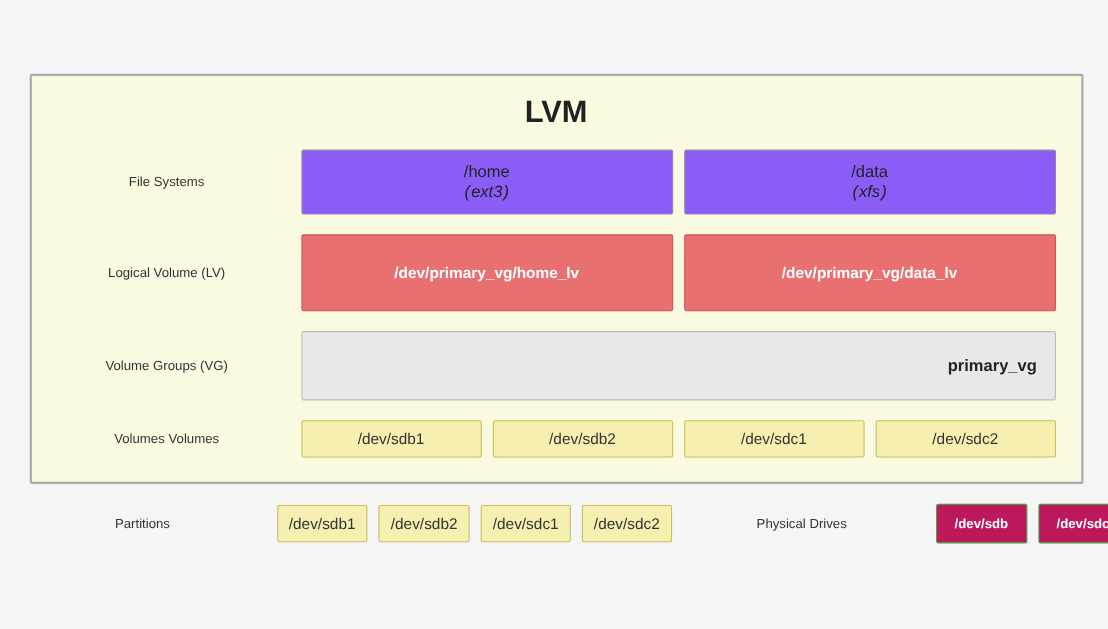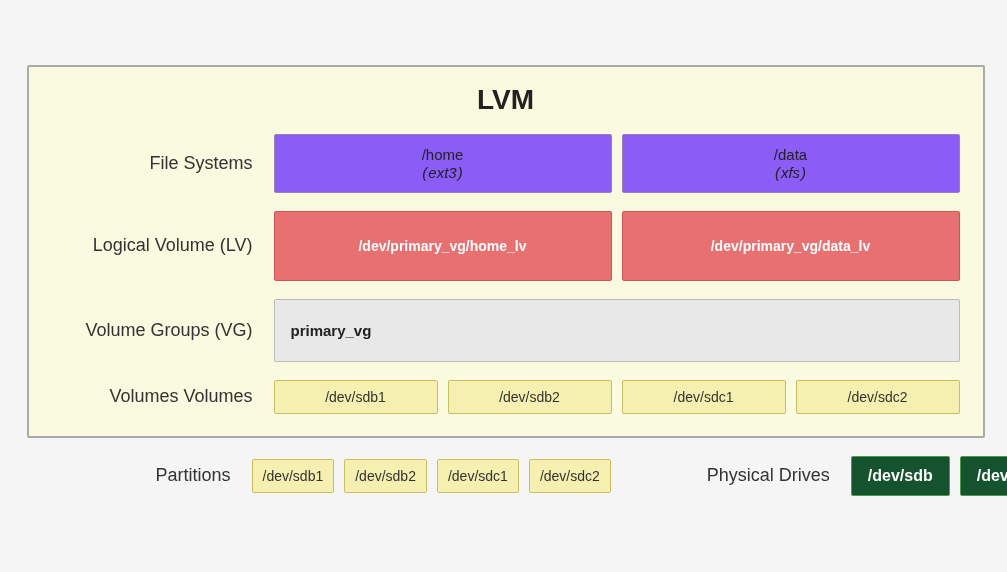--- a/index.html
+++ b/index.html
@@ -39,23 +39,23 @@
     }
 
     .row {
       display: flex;
       align-items: center;
       margin-bottom: 14px;
     }
 
     .row-label {
       width: 220px;
-      font-size: 18px;
+      font-size: 12px;
       color: #333;
-      text-align: right;
+      text-align: center;
       padding-right: 18px;
       flex-shrink: 0;
     }
 
     .row-content {
       flex: 1;
       display: flex;
       gap: 8px;
     }
 
@@ -92,21 +92,21 @@
       border-radius: 2px;
       font-weight: bold;
     }
 
     
     .vg-box {
       flex: 1;
       background: #e8e8e8;
       border: 1px solid #bbb;
       padding: 22px 16px;
-      text-align: left;
+      text-align: right;
       font-size: 15px;
       font-weight: bold;
       color: #222;
       border-radius: 2px;
     }
 
     
     .pv-box {
       flex: 1;
       background: #f5f0b0;
@@ -134,25 +134,25 @@
       padding: 8px 10px;
       text-align: center;
       font-size: 14px;
       color: #333;
       border-radius: 2px;
     }
 
     
     .drive-box {
       flex: 1;
-      background: #14532d;
+      background: #be185d;
       border: 1px solid #4a9a4a;
       padding: 10px 16px;
       text-align: center;
-      font-size: 16px;
+      font-size: 12px;
       font-weight: bold;
       color: #fff;
       border-radius: 2px;
     }
   </style>
 </head>
 <body>
 
 <div class="main-container">
 

